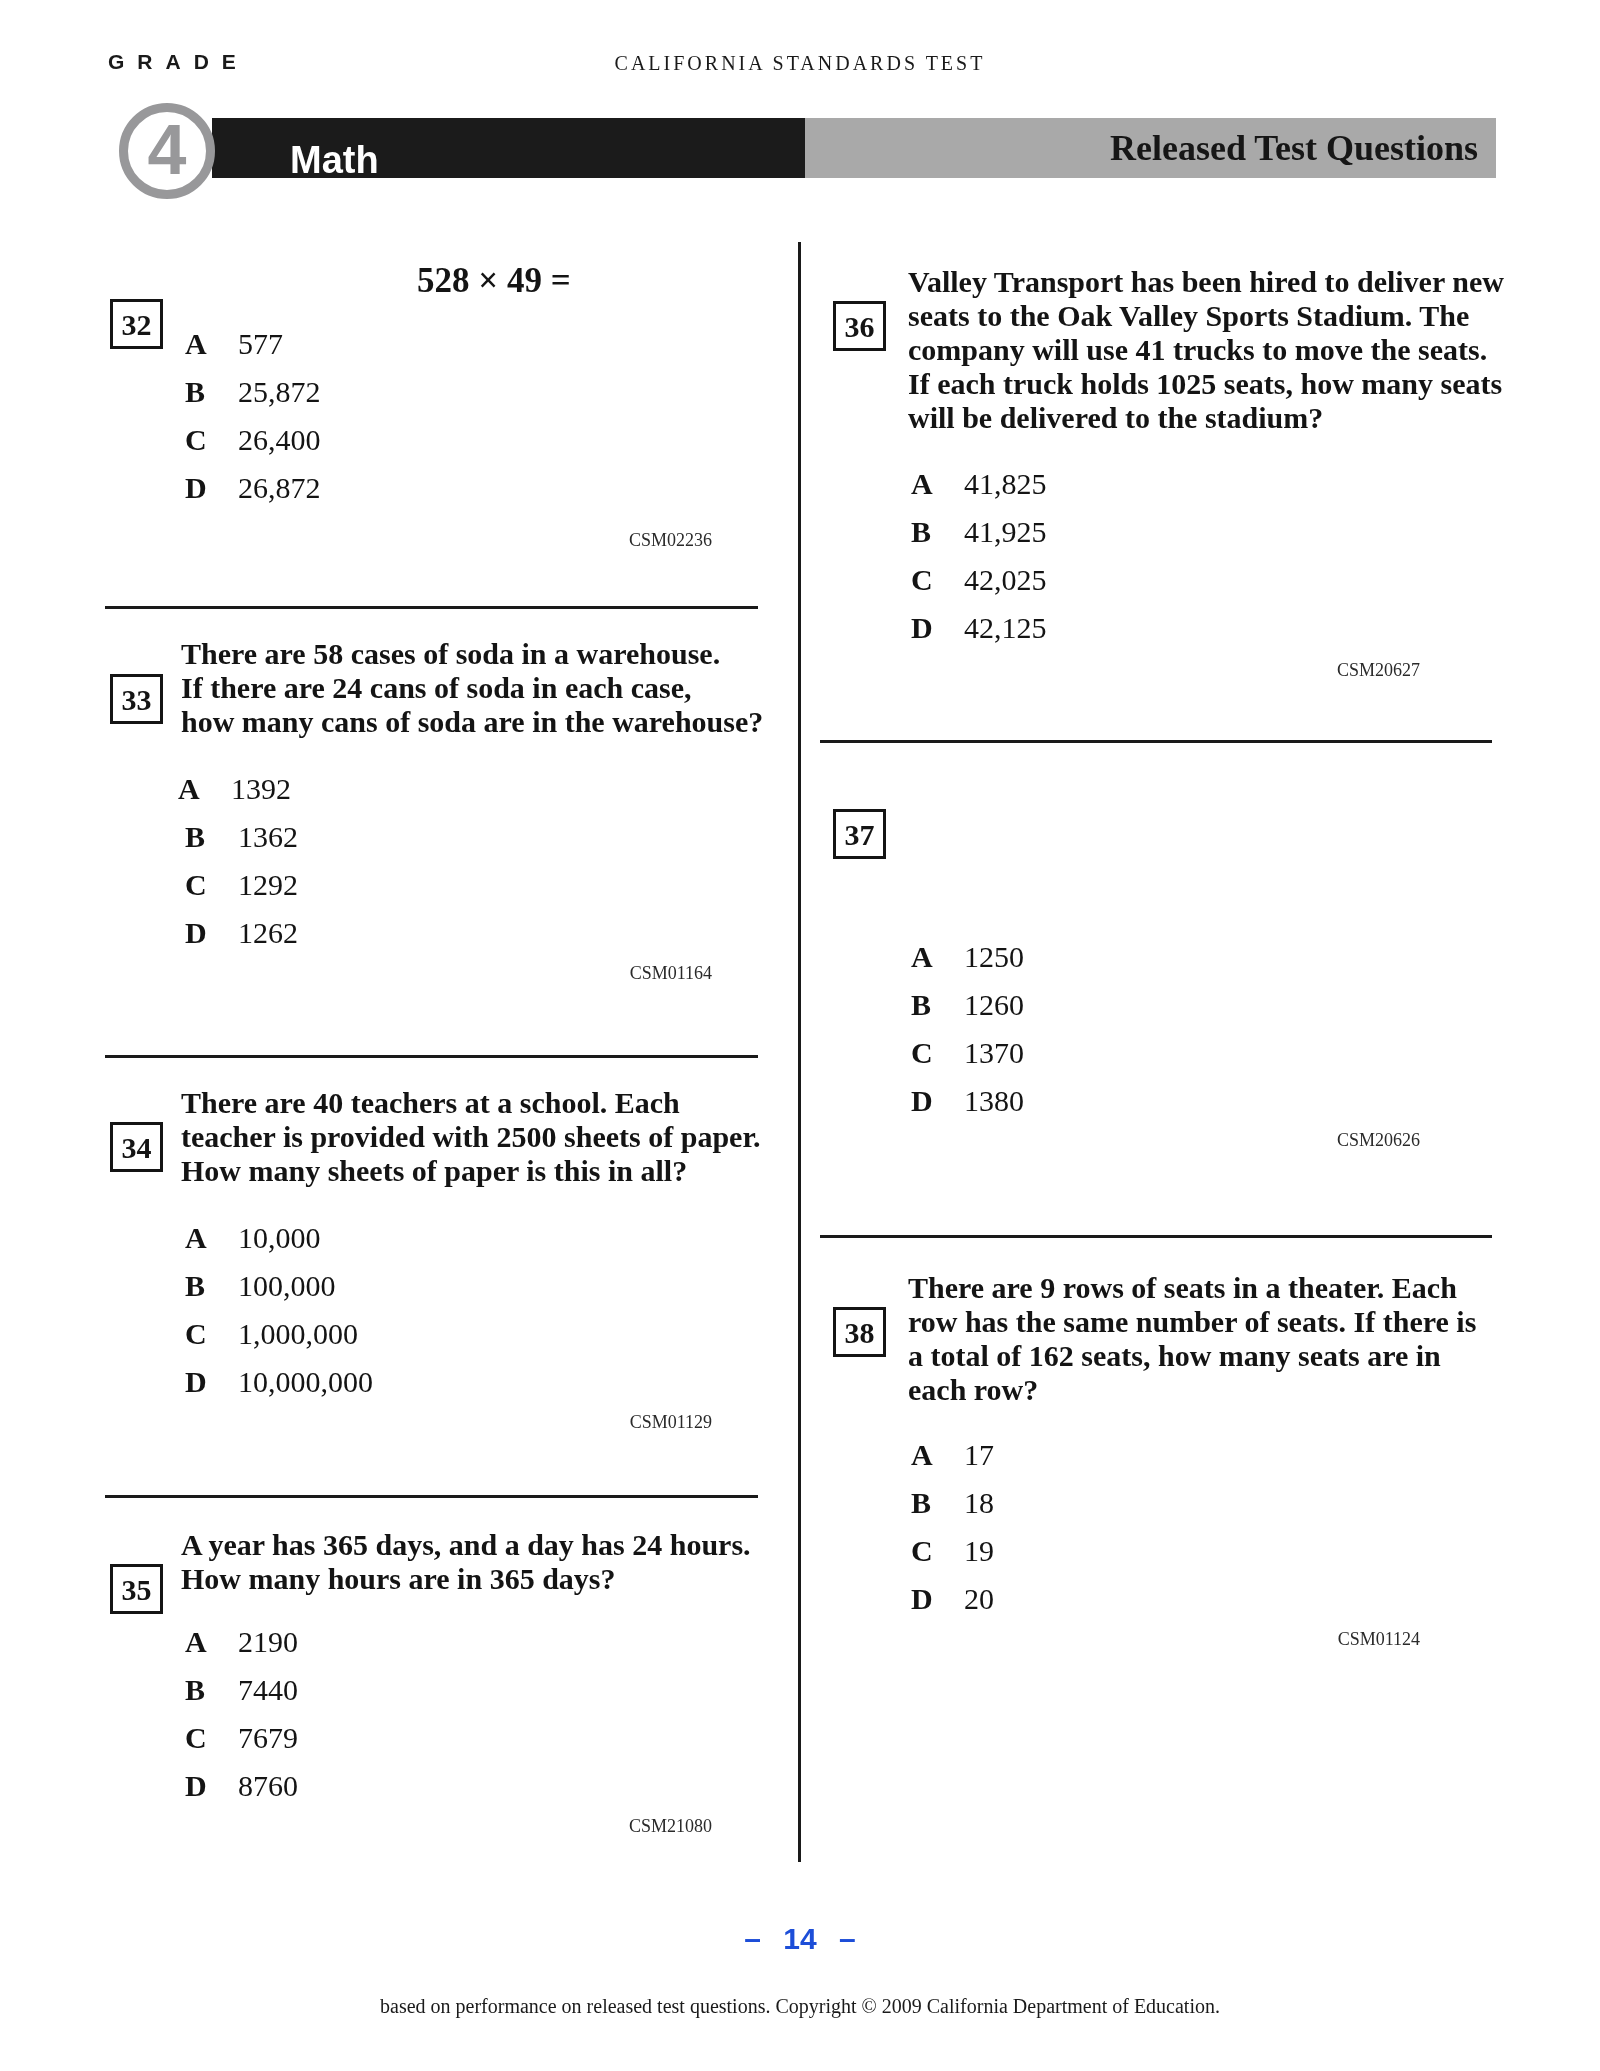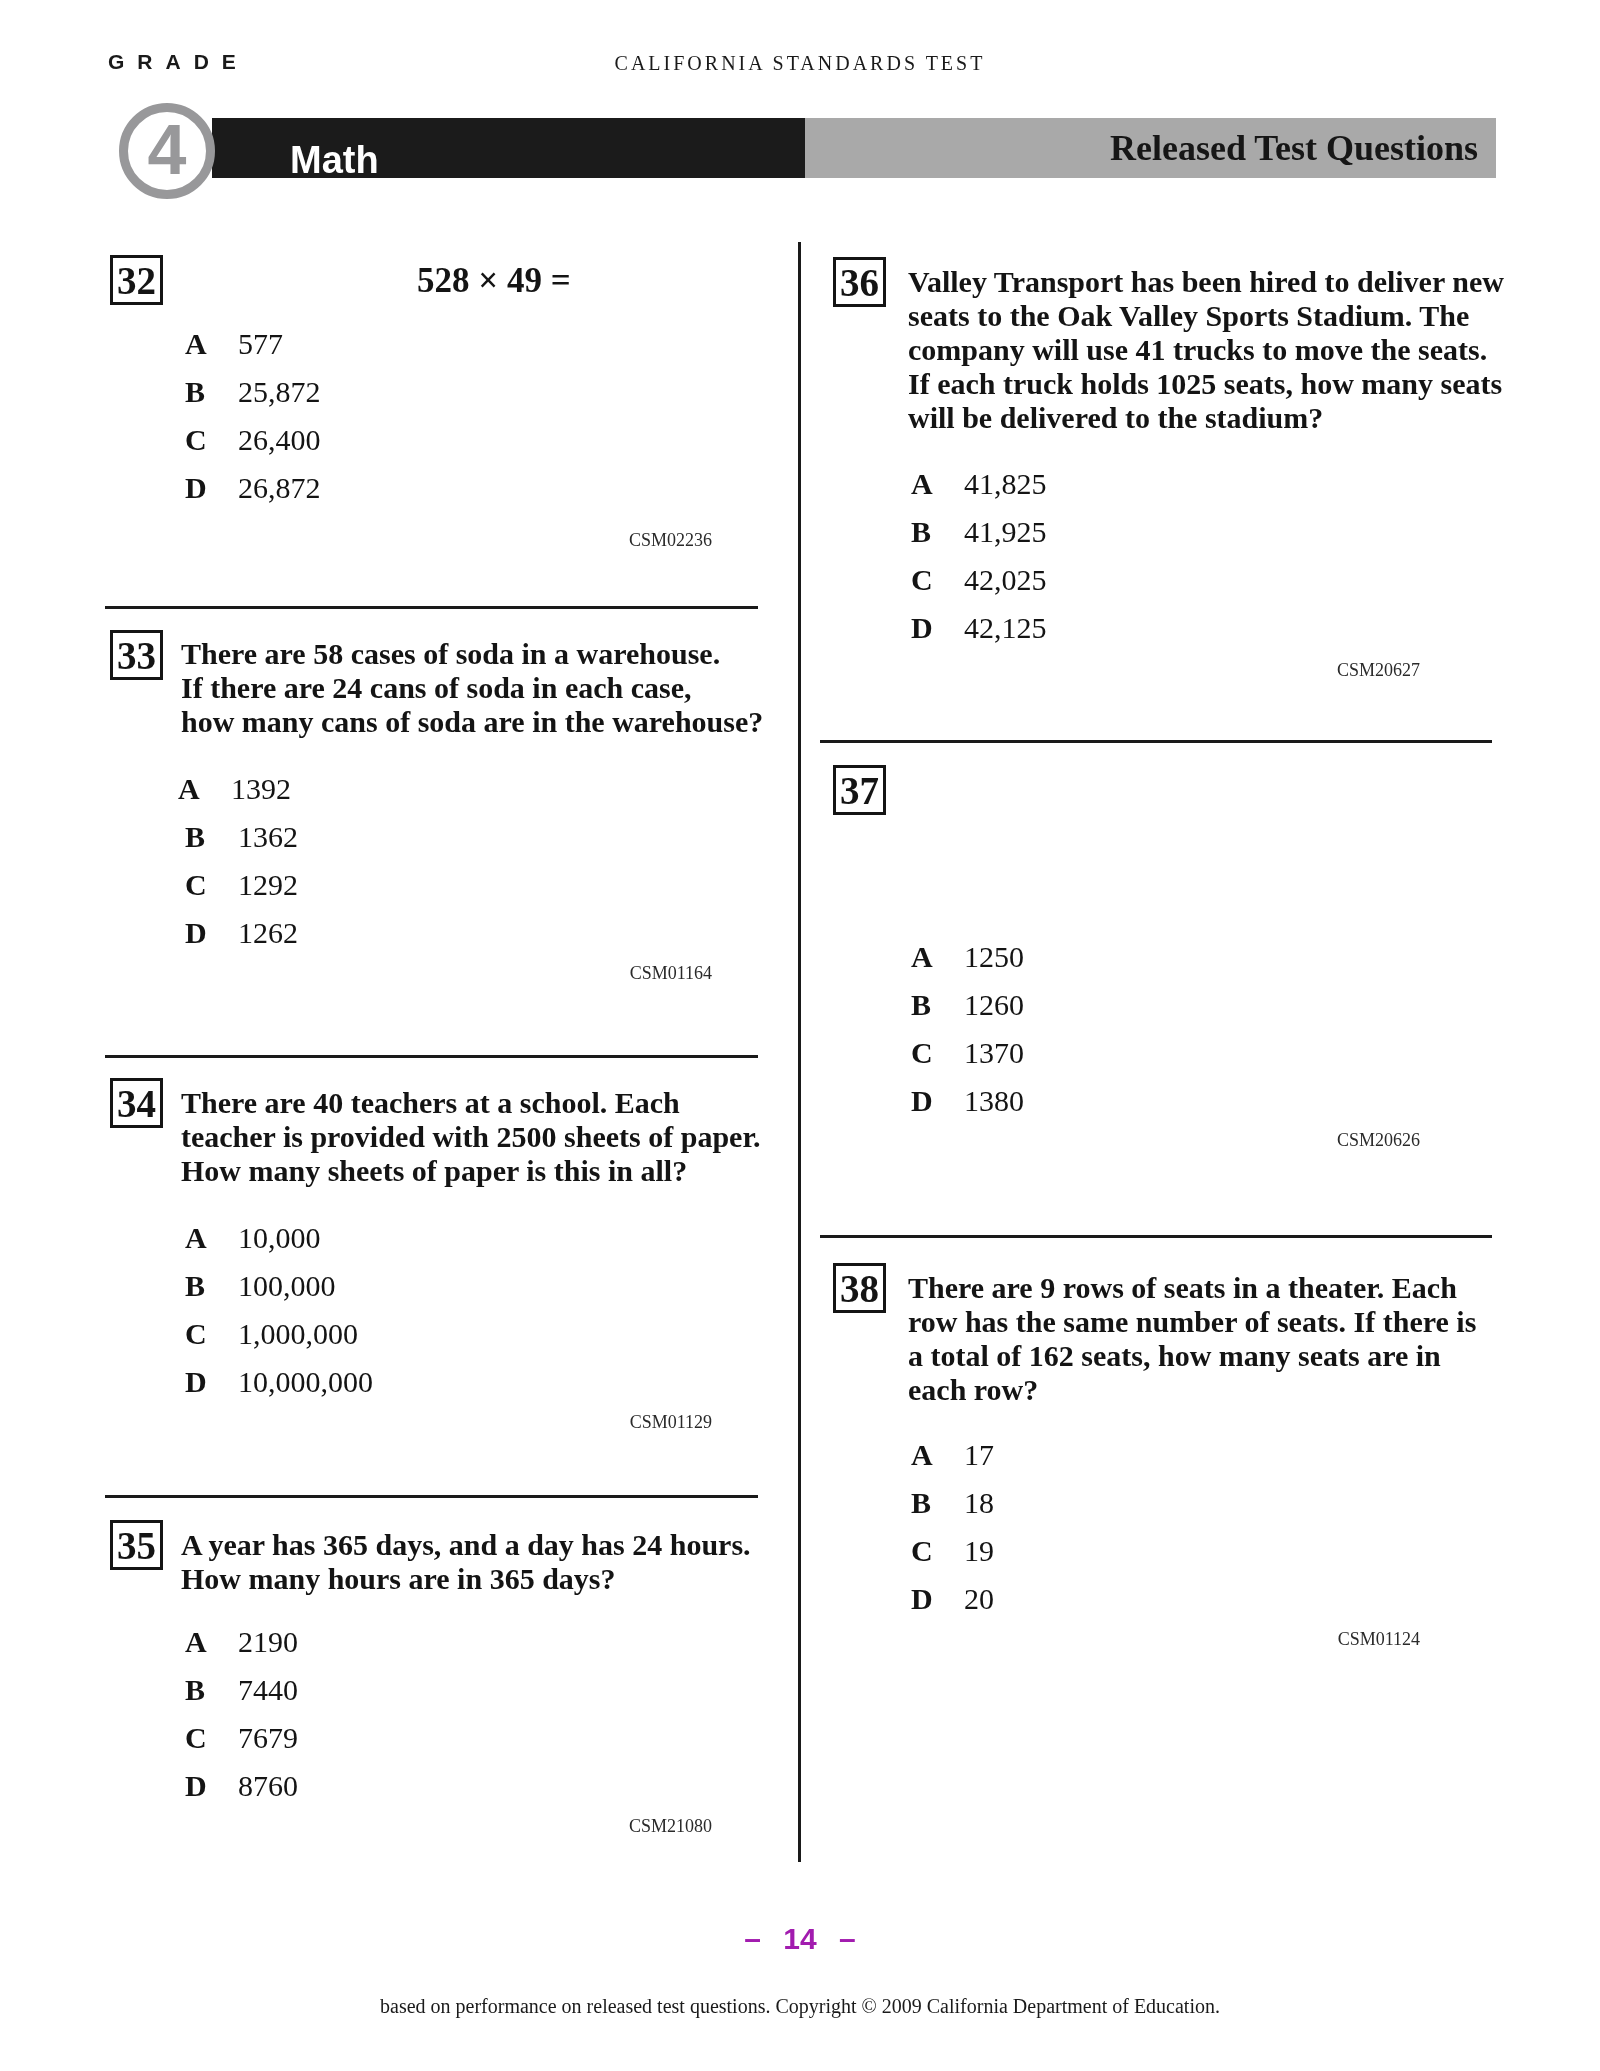--- a/index.html
+++ b/index.html
@@ -22,32 +22,32 @@
                 border:9px solid #98989a;border-radius:50%;text-align:center;}
   .grade-circle span{font-family:"Liberation Sans",sans-serif;font-weight:bold;font-size:70px;
                      line-height:76px;color:#98989a;}
 
   
   .vrule{position:absolute;left:798px;top:242px;width:3px;height:1620px;background:#1a1a1a;}
   .hr{position:absolute;height:3px;background:#1a1a1a;}
 
   
   .qbox{position:absolute;width:47px;height:44px;border:3px solid #141414;background:#ffffff;
-        text-align:center;font-weight:bold;font-size:39px;line-height:46px;color:#141414;}
+        text-align:center;font-weight:bold;font-size:30px;line-height:46px;color:#141414;margin-top:44px;}
   .stem{position:absolute;white-space:pre-line;font-weight:bold;font-size:30px;line-height:34px;color:#141414;}
   .equation{position:absolute;font-weight:bold;font-size:35px;color:#141414;}
   .opt{position:absolute;font-size:30px;line-height:32px;color:#141414;}
   .opt .ol{display:inline-block;width:53px;font-weight:bold;}
   .opt .ov{font-weight:normal;}
   .code{position:absolute;width:300px;text-align:right;font-size:18px;color:#2a2a2a;}
 
   
   .page-number{position:absolute;left:0;top:1922px;width:1600px;text-align:center;
                font-family:"Liberation Sans",sans-serif;font-weight:bold;font-size:30px;
-               word-spacing:14px;color:#a21caf;}
+               word-spacing:14px;color:#1d4ed8;}
   .footer-note{position:absolute;left:0;width:1600px;text-align:center;font-size:20px;
                line-height:26px;color:#1a1a1a;}
 </style>
 </head>
 <body>
 
 <div class="page">
 
   <div class="grade-label">GRADE</div>
   <div class="test-title">CALIFORNIA STANDARDS TEST</div>

